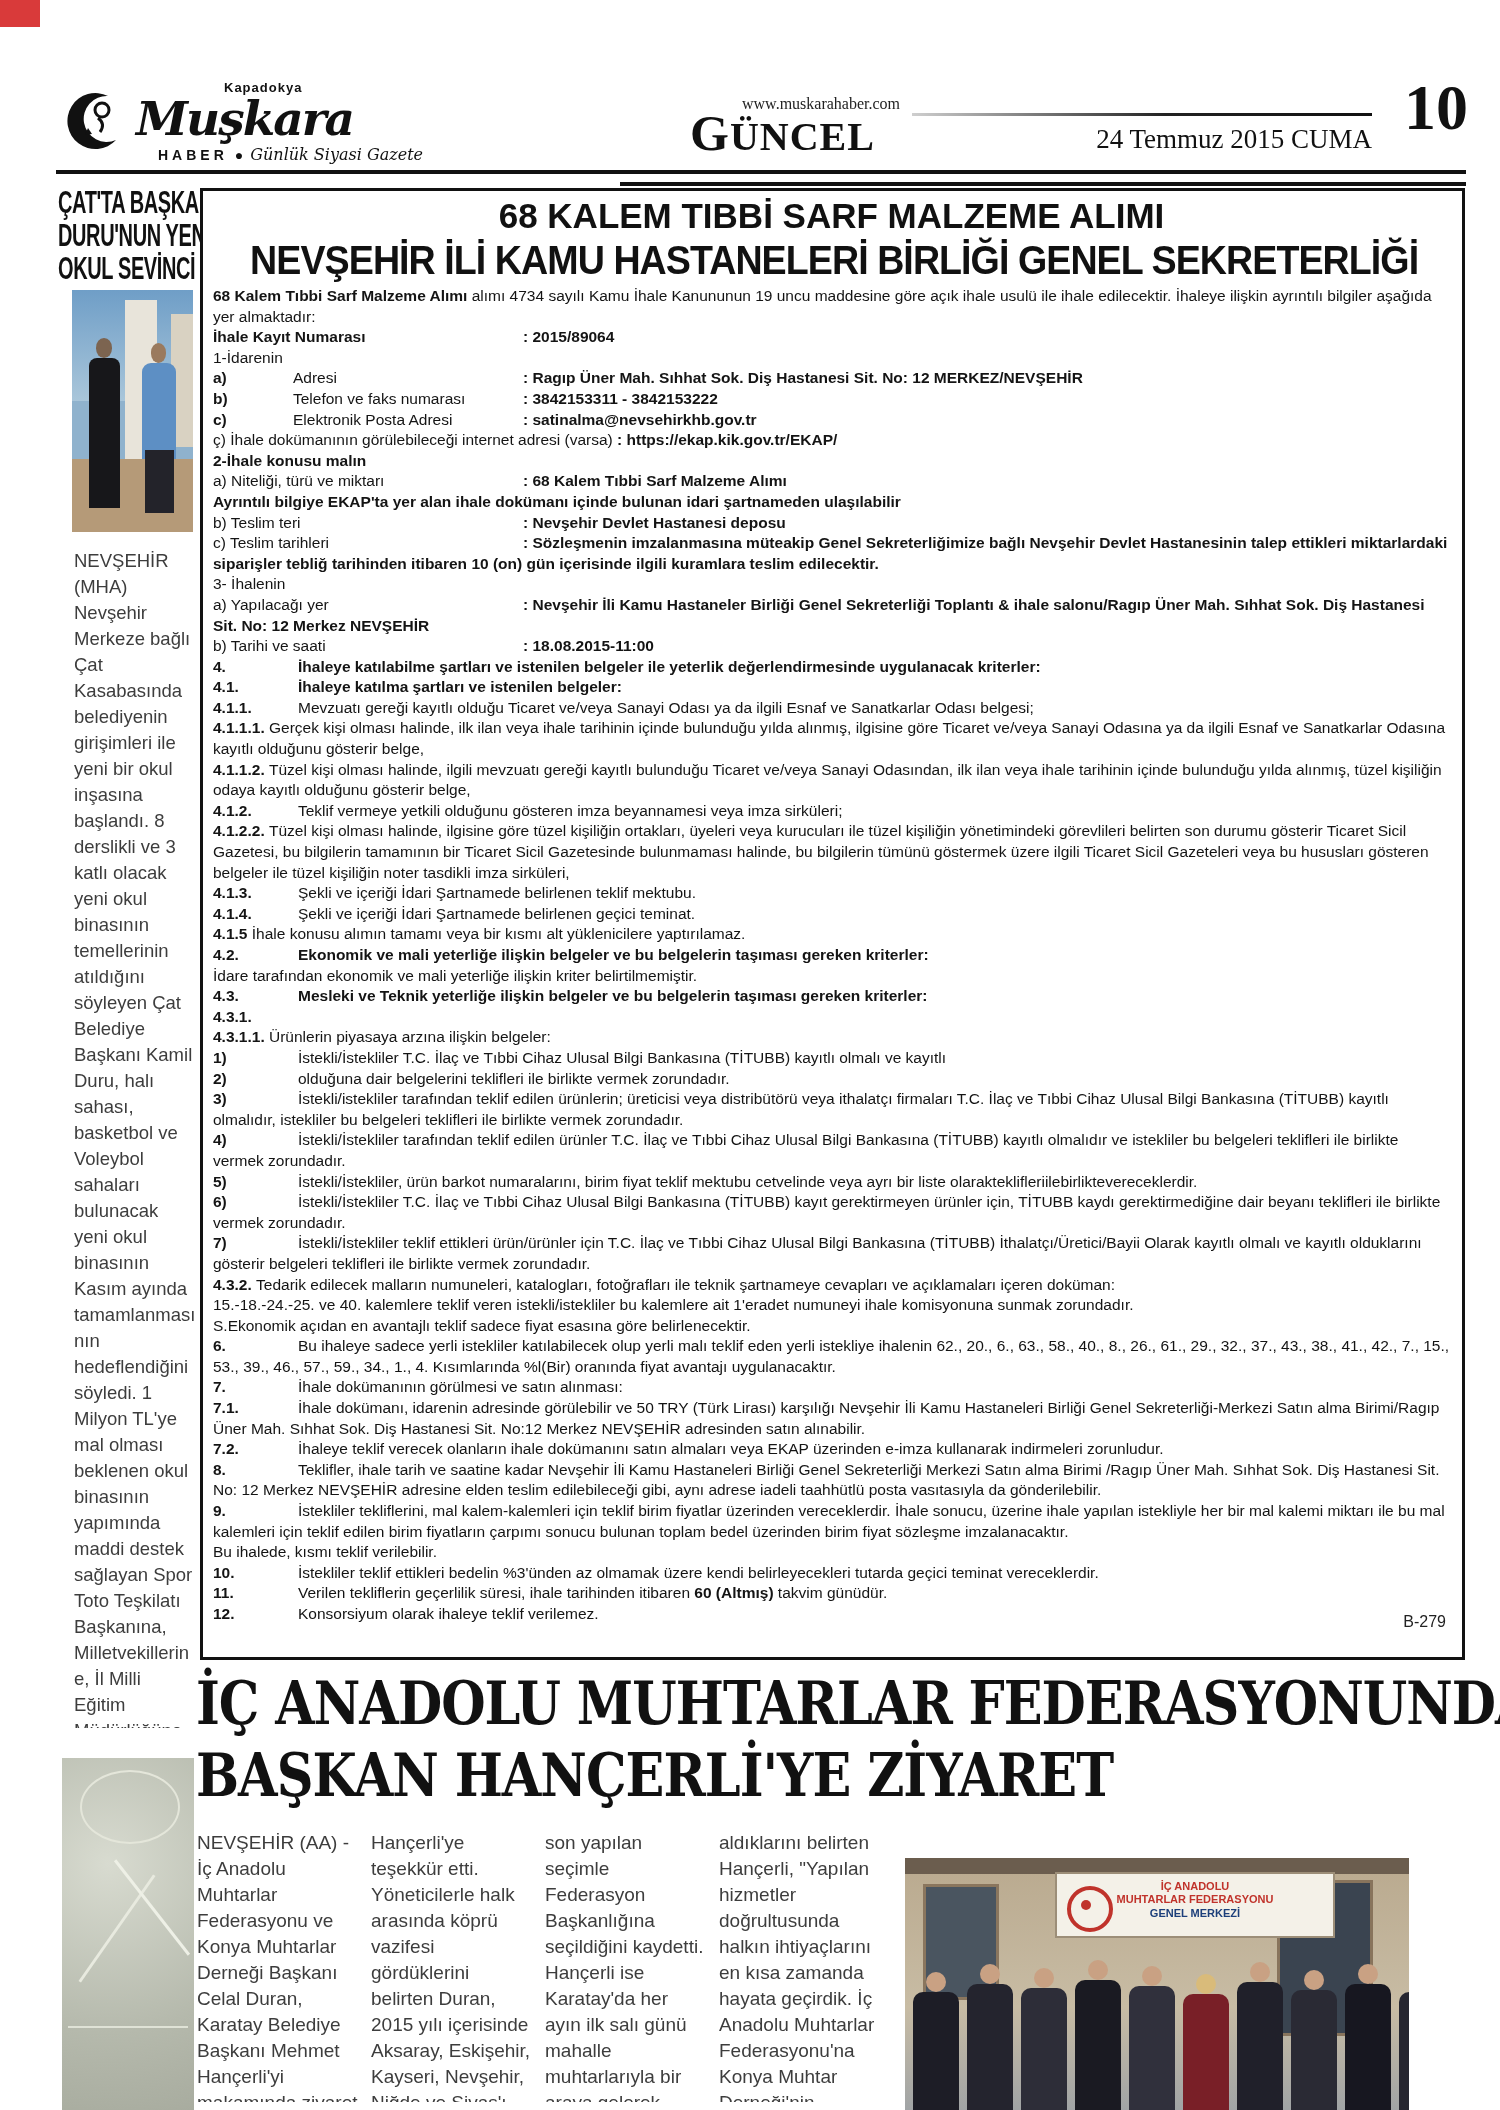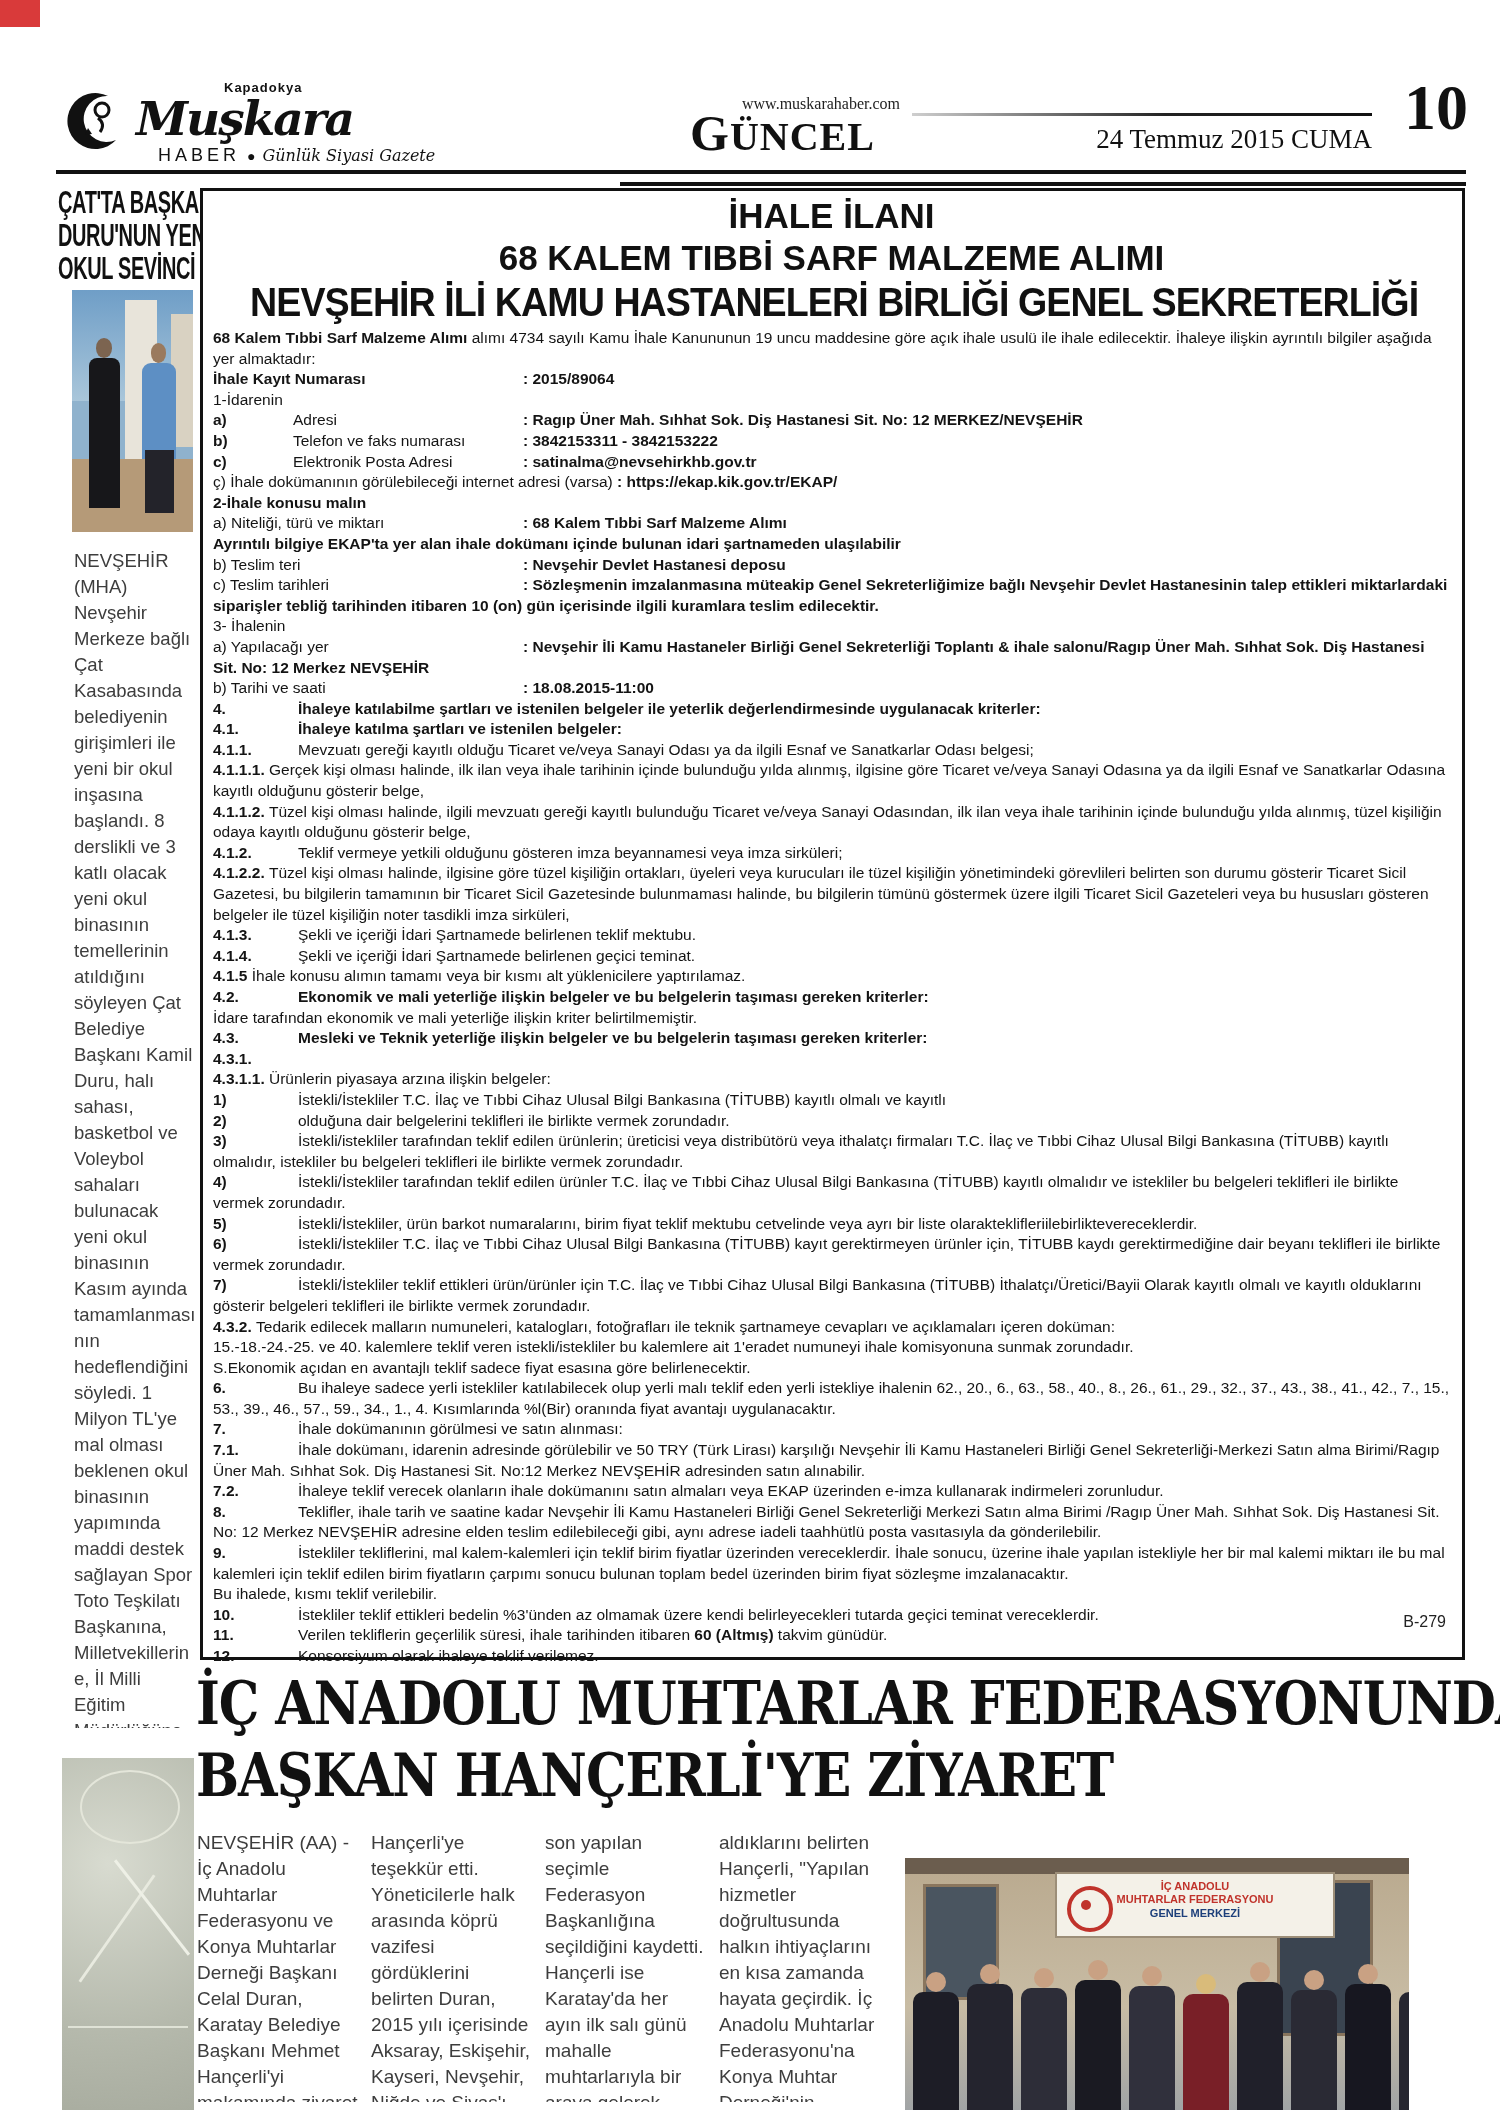--- a/index.html
+++ b/index.html
@@ -11,21 +11,21 @@
   .red-corner{left:0;top:0;width:40px;height:27px;background:#d93a3a;}
 
   
   .masthead{left:58px;top:80px;width:560px;height:92px;}
   .logo-icon{position:absolute;left:0;top:4px;width:74px;height:74px;}
   .logo-text{position:absolute;left:78px;top:0;}
   .kapadokya{display:block;font-size:13px;font-weight:bold;letter-spacing:1px;margin-left:88px;}
   .muskara{display:block;font-family:"DejaVu Serif",serif;font-style:italic;font-weight:bold;
            font-size:47px;letter-spacing:-2px;line-height:48px;}
   .logo-sub{margin-top:2px;margin-left:22px;white-space:nowrap;}
-  .haber{font-size:18px;font-weight:normal;letter-spacing:4px;}
+  .haber{font-size:14px;font-weight:bold;letter-spacing:4px;}
   .logo-bullet{font-size:14px;margin:0 7px;}
   .tagline{font-family:"DejaVu Serif",serif;font-style:italic;font-size:16px;}
 
   .section-url{left:742px;top:95px;font-family:"Liberation Serif",serif;font-size:16px;color:#222;}
   .section-name{left:690px;top:104px;font-family:"Liberation Serif",serif;font-weight:bold;
                 font-size:40px;letter-spacing:1px;}
   .section-name::first-letter{font-size:125%;}
   .head-hairline{left:912px;top:113px;width:460px;height:3px;
                  background:linear-gradient(to right,#cfcfcf,#222 55%,#111);}
   .head-date{right:128px;top:124px;font-family:"Liberation Serif",serif;font-size:27px;}
@@ -160,21 +160,20 @@
   <div class="abs sb-body">NEVŞEHİR (MHA) Nevşehir Merkeze bağlı Çat Kasabasında belediyenin girişimleri ile yeni bir okul inşasına başlandı. 8 derslikli ve 3 katlı olacak yeni okul binasının temellerinin atıldığını söyleyen Çat Belediye Başkanı Kamil Duru, halı sahası, basketbol ve Voleybol sahaları bulunacak yeni okul binasının Kasım ayında tamamlanmasının hedeflendiğini söyledi. 1 Milyon TL'ye mal olması beklenen okul binasının yapımında maddi destek sağlayan Spor Toto Teşkilatı Başkanına, Milletvekillerine, İl Milli Eğitim Müdürlüğüne ve kasaba halkına teşekkür eden Başkan Duru, belde de bu tür eğitim kurumlarının artmasını desteklemeye devam edeceklerini de sözlerine ekledi.</div>
 
   <div class="abs sb-photo2">
     <div class="p2-arc"></div>
     <div class="p2-line1"></div>
     <div class="p2-line2"></div>
     <div class="p2-line3"></div>
   </div>
 
   <div class="abs tender-box">
-    <div class="t1">İHALE İLANI</div>
     <div class="t2">68 KALEM TIBBİ SARF MALZEME ALIMI</div>
     <div class="t3">NEVŞEHİR İLİ KAMU HASTANELERİ BİRLİĞİ GENEL SEKRETERLİĞİ</div>
     <div class="tender-body">
         <div class="trow"><span class="b">68 Kalem Tıbbi Sarf Malzeme Alımı</span><span> alımı 4734 sayılı Kamu İhale Kanununun 19 uncu maddesine göre açık ihale usulü ile ihale edilecektir. İhaleye ilişkin ayrıntılı bilgiler aşağıda yer almaktadır:</span></div>
         <div class="trow"><span class="b ib" style="width: 310px;">İhale Kayıt Numarası</span><span class="b">: 2015/89064</span></div>
         <div class="trow"><span>1-İdarenin</span></div>
         <div class="trow"><span class="b ib" style="width: 80px;">a)</span><span class="ib" style="width: 230px;">Adresi</span><span class="b">: Ragıp Üner Mah. Sıhhat Sok. Diş Hastanesi Sit. No: 12 MERKEZ/NEVŞEHİR</span></div>
         <div class="trow"><span class="b ib" style="width: 80px;">b)</span><span class="ib" style="width: 230px;">Telefon ve faks numarası</span><span class="b">: 3842153311 - 3842153222</span></div>
         <div class="trow"><span class="b ib" style="width: 80px;">c)</span><span class="ib" style="width: 230px;">Elektronik Posta Adresi</span><span class="b">: satinalma@nevsehirkhb.gov.tr</span></div>
         <div class="trow"><span>ç) İhale dokümanının görülebileceği internet adresi (varsa) </span><span class="b">: https://ekap.kik.gov.tr/EKAP/</span></div>

